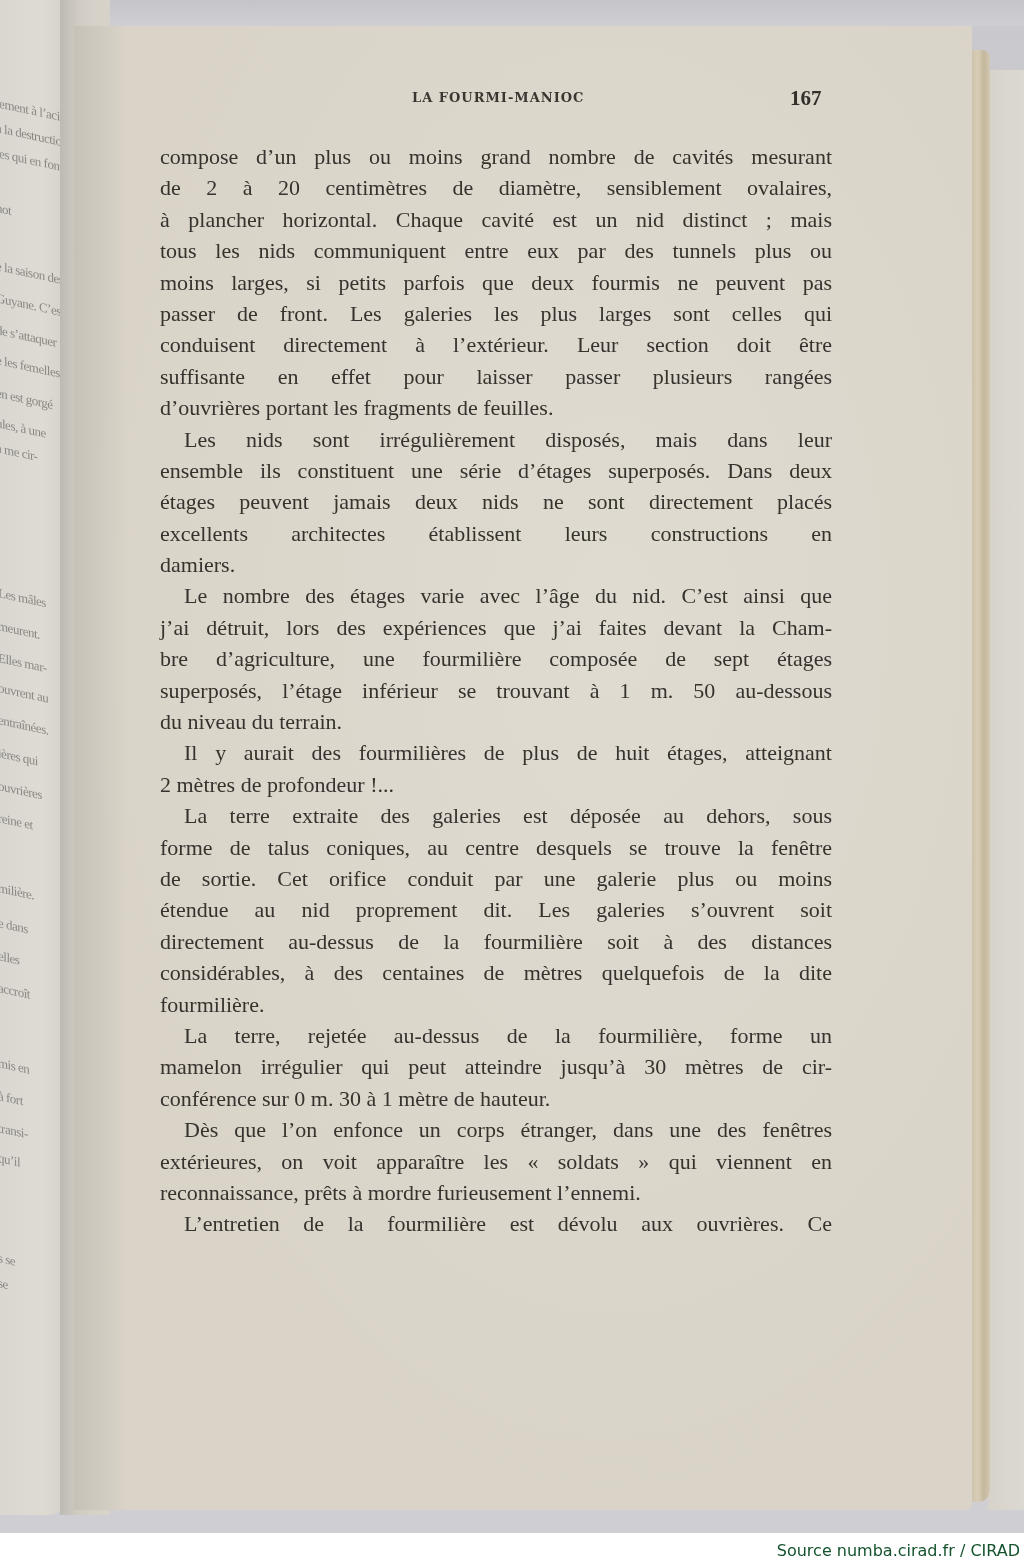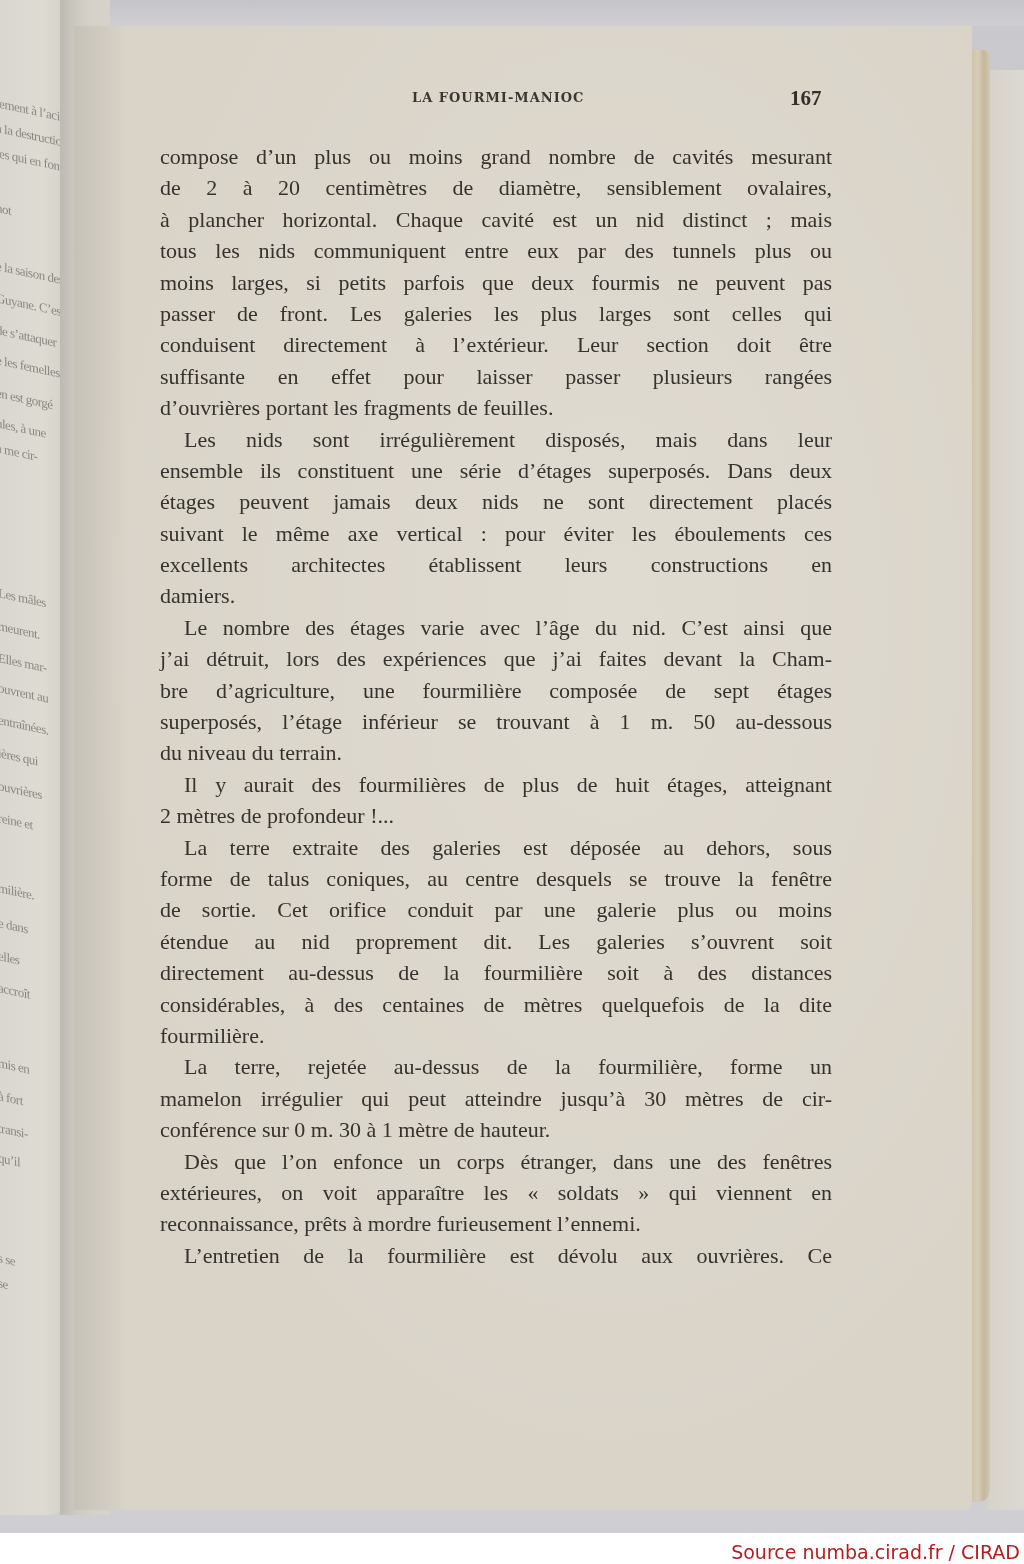--- a/index.html
+++ b/index.html
@@ -114,22 +114,22 @@
       white-space: nowrap;
       overflow: visible;
       display: block;
     }
     .line.last { text-align-last: left; }
     .line.indent { padding-left: 24px; }
     .source {
       position: absolute;
       right: 4px; top: 1541px;
       font-family: "DejaVu Sans", sans-serif;
-      font-size: 19px;
-      color: #b91c1c;
+      font-size: 16px;
+      color: #14532d;
     }
   </style>
 </head>
 <body>
 
 <div class="scan">
   <div class="shadow-top"></div>
   <div class="left-page" id="facing">
       <div class="ghost" style="top: 95px; left: -4px;">lement à l’acide</div>
       <div class="ghost" style="top: 120px; left: -4px;">à la destruction</div>
@@ -178,21 +178,20 @@
         <div class="line">moins larges, si petits parfois que deux fourmis ne peuvent pas</div>
         <div class="line">passer de front. Les galeries les plus larges sont celles qui</div>
         <div class="line">conduisent directement à l’extérieur. Leur section doit être</div>
         <div class="line">suffisante en effet pour laisser passer plusieurs rangées</div>
         <div class="line last">d’ouvrières portant les fragments de feuilles.</div>
       </div>
       <div>
         <div class="line indent">Les nids sont irrégulièrement disposés, mais dans leur</div>
         <div class="line">ensemble ils constituent une série d’étages superposés. Dans deux</div>
         <div class="line">étages peuvent jamais deux nids ne sont directement placés</div>
-        <div class="line">suivant le même axe vertical : pour éviter les éboulements ces</div>
         <div class="line">excellents architectes établissent leurs constructions en</div>
         <div class="line last">damiers.</div>
       </div>
       <div>
         <div class="line indent">Le nombre des étages varie avec l’âge du nid. C’est ainsi que</div>
         <div class="line">j’ai détruit, lors des expériences que j’ai faites devant la Cham-</div>
         <div class="line">bre d’agriculture, une fourmilière composée de sept étages</div>
         <div class="line">superposés, l’étage inférieur se trouvant à 1 m. 50 au-dessous</div>
         <div class="line last">du niveau du terrain.</div>
       </div>

